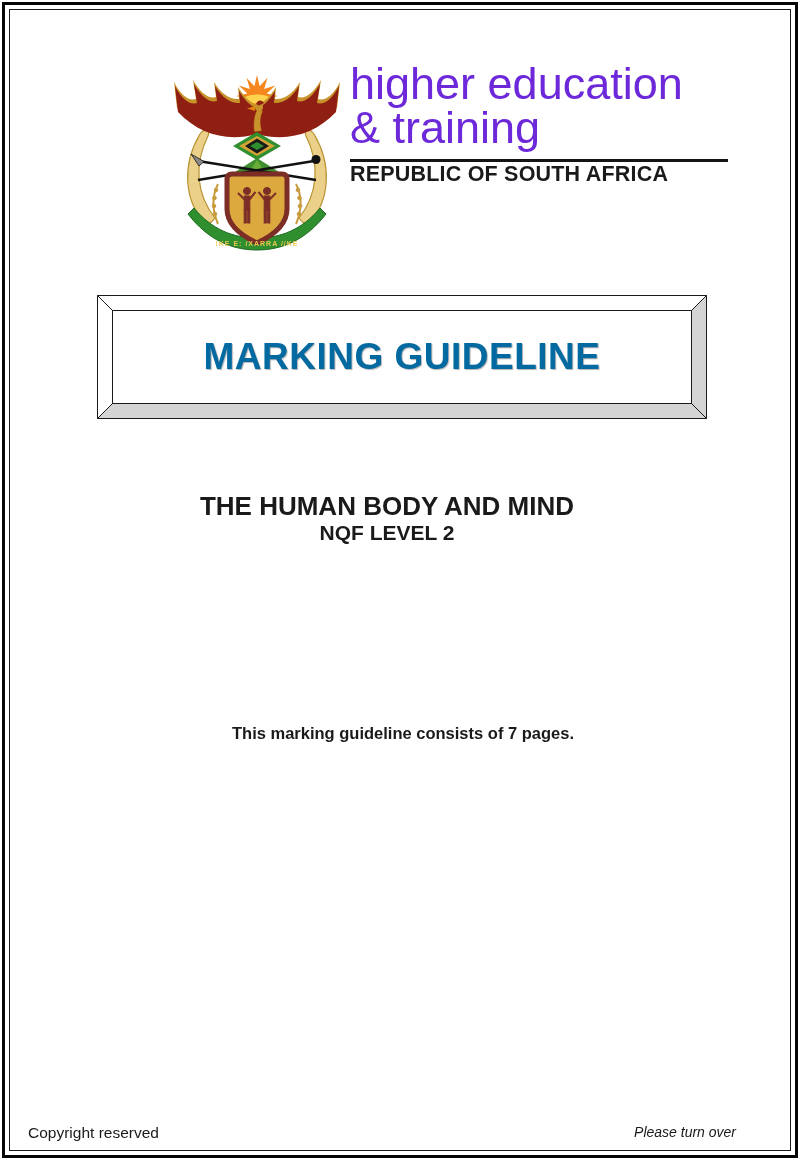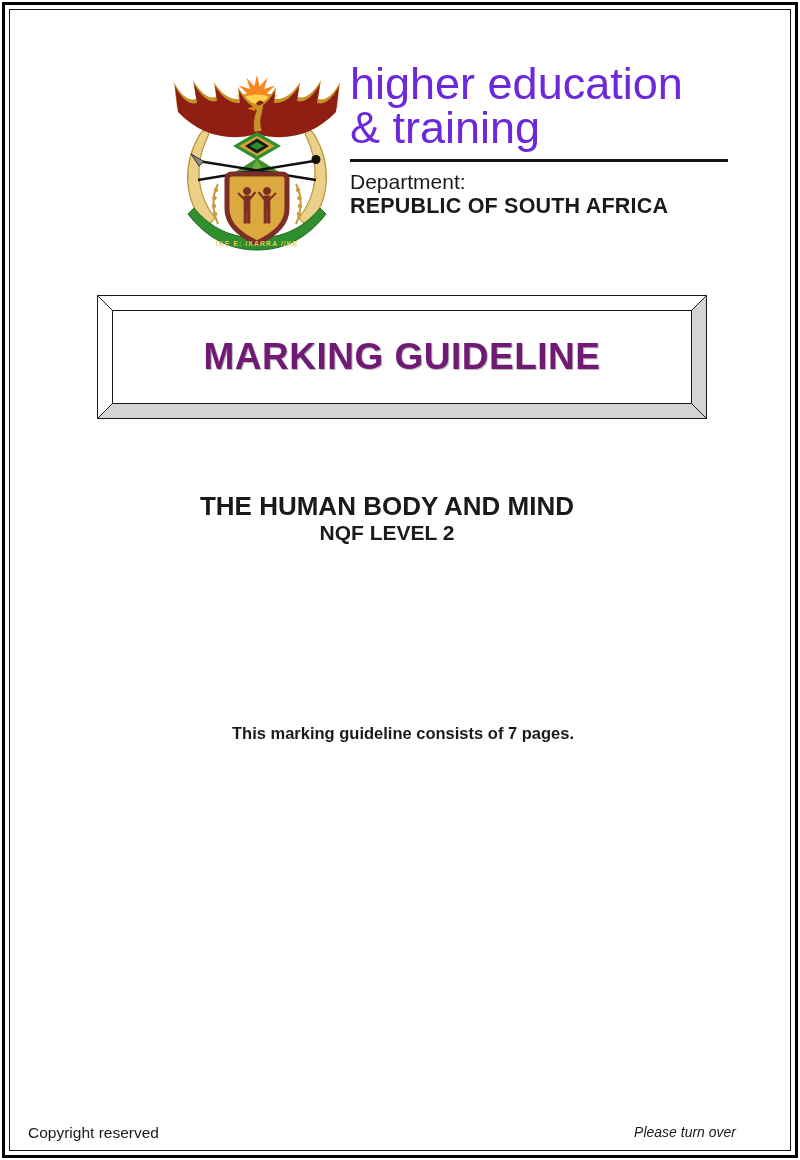--- a/index.html
+++ b/index.html
@@ -17,21 +17,21 @@
   .wm-rule{height:3px;background:#141414;margin-top:9px;width:378px;}
   .dept-label{margin-top:8px;font-size:21px;line-height:24px;}
   .dept-name{font-size:21px;line-height:24px;}
   .country{font-size:21.5px;line-height:25px;font-weight:bold;letter-spacing:0.2px;}
 
   .title-box{position:absolute;left:97px;top:295px;width:610px;height:124px;}
   .title-box svg{position:absolute;left:0;top:0;}
   .title-text{
     position:absolute;left:16px;top:16px;right:16px;bottom:16px;
     display:flex;align-items:center;justify-content:center;
-    font-size:37px;font-weight:bold;letter-spacing:0.5px;color:#701a75;
+    font-size:37px;font-weight:bold;letter-spacing:0.5px;color:#0369a1;
     text-shadow:1px 1px 1px #b5b5b5;
   }
 
   .centerblock{position:absolute;left:0;width:774px;text-align:center;}
   .cert{top:447px;font-size:23px;font-weight:bold;}
   .subject{top:491px;font-size:26px;font-weight:bold;}
   .level{top:521px;font-size:21px;font-weight:bold;}
   .date{top:589px;font-size:21px;font-weight:bold;}
   .note{top:724px;font-size:16.5px;font-weight:bold;margin-left:16px;}
 
@@ -133,21 +133,20 @@
         <line x1="99" y1="128" x2="106" y2="121" stroke-width="2"></line>
       </g>
     </g>
     <text x="87" y="174" text-anchor="middle" font-size="7" letter-spacing="1" fill="#E9C84F" font-family="Liberation Sans, sans-serif" font-weight="bold">!KE E: /XARRA //KE</text>
   </svg>
 
   <div class="wordmark">
     <div class="wm-line">higher education</div>
     <div class="wm-line">&amp; training</div>
     <div class="wm-rule"></div>
-    <div class="dept-label">Department:</div>
     <div class="country">REPUBLIC OF SOUTH AFRICA</div>
   </div>
 
   <div class="title-box">
     <svg width="610" height="124" viewBox="0 0 610 124">
       <polygon points="0.5,0.5 609.5,0.5 594.5,15.5 15.5,15.5" fill="#ffffff" stroke="#1a1a1a" stroke-width="1"></polygon>
       <polygon points="0.5,0.5 15.5,15.5 15.5,108.5 0.5,123.5" fill="#ffffff" stroke="#1a1a1a" stroke-width="1"></polygon>
       <polygon points="0.5,123.5 15.5,108.5 594.5,108.5 609.5,123.5" fill="#D4D4D4" stroke="#1a1a1a" stroke-width="1"></polygon>
       <polygon points="609.5,0.5 609.5,123.5 594.5,108.5 594.5,15.5" fill="#D4D4D4" stroke="#1a1a1a" stroke-width="1"></polygon>
       <rect x="15.5" y="15.5" width="579" height="93" fill="#ffffff" stroke="#1a1a1a" stroke-width="1"></rect>

